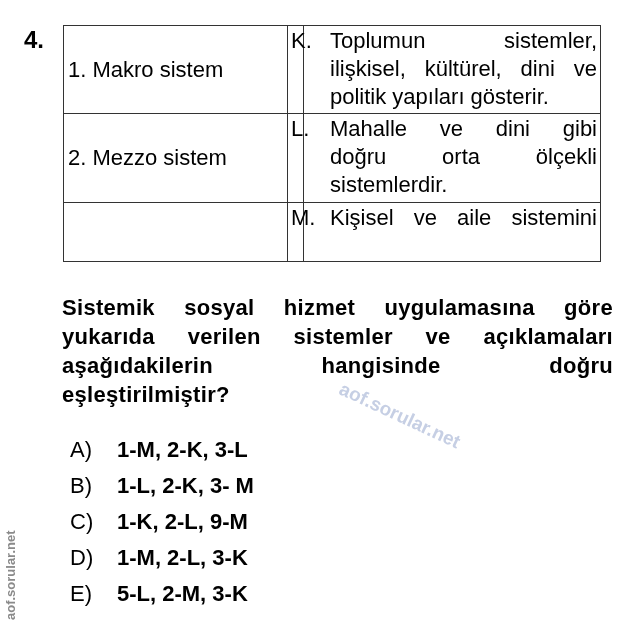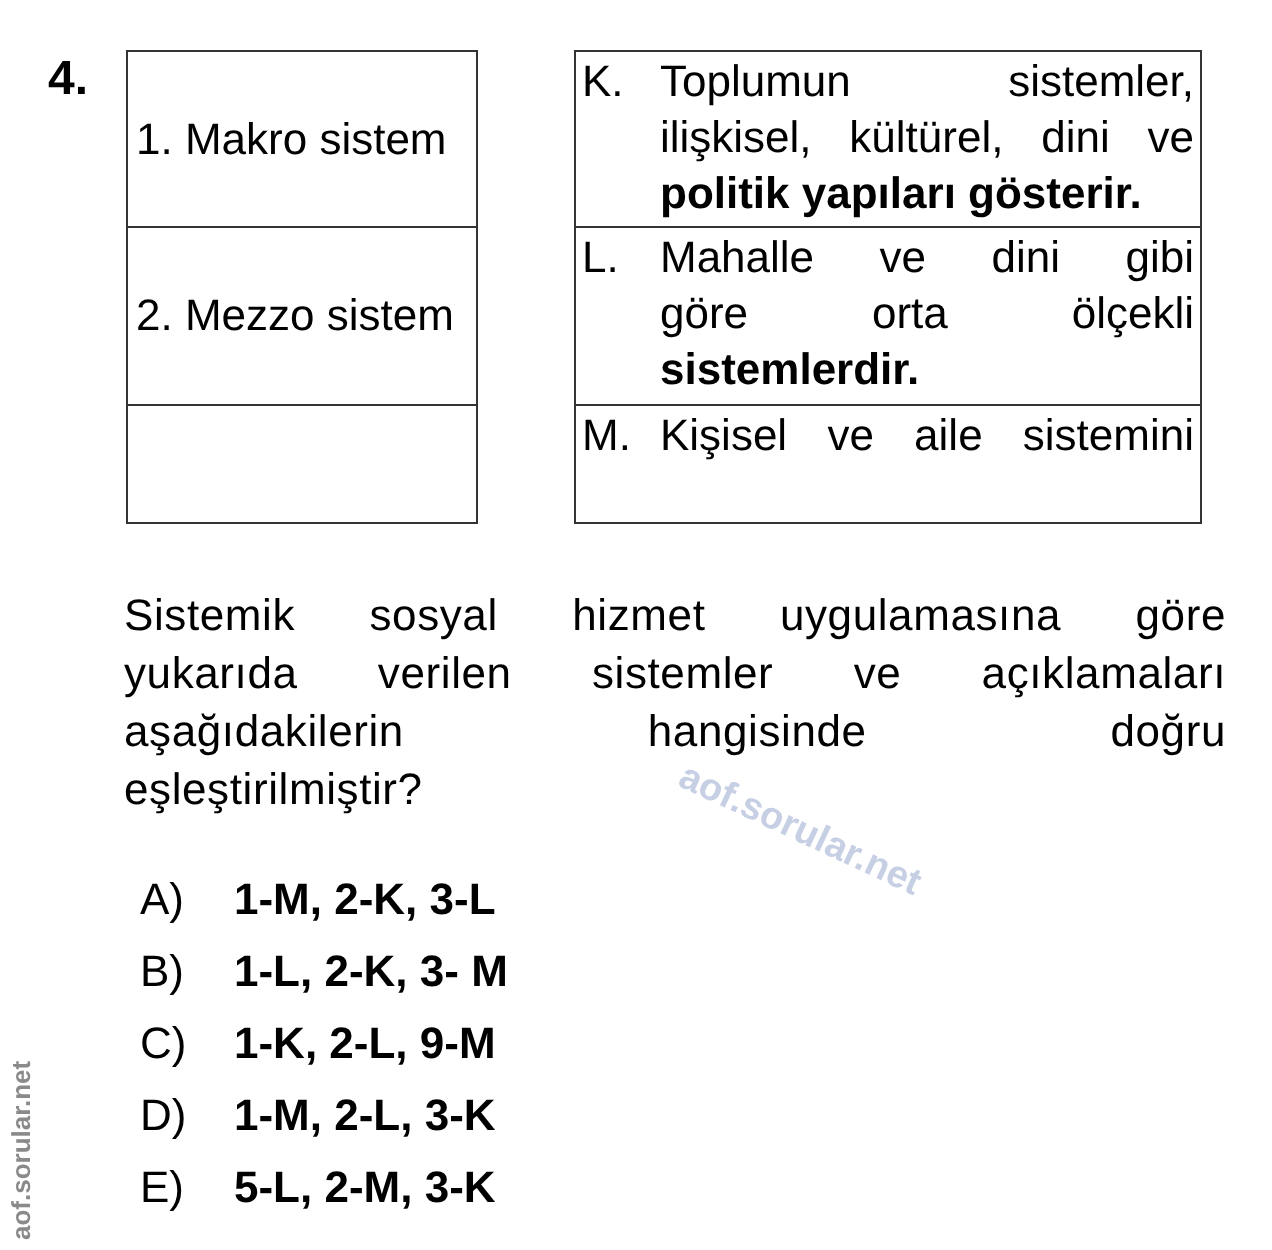--- a/index.html
+++ b/index.html
@@ -5,21 +5,21 @@
   html, body { margin: 0; padding: 0; background: #ffffff; }
   body {
     width: 636px; height: 625px; position: relative; overflow: hidden;
     font-family: "Liberation Sans", sans-serif; color: #000;
   }
   .qnum {
     position: absolute; left: 24px; top: 26px;
     font-weight: bold; font-size: 24px;
   }
   .left-table {
-    position: absolute; left: 63px; top: 25px; width: 176px; height: 237px;
+    position: absolute; left: 63px; top: 25px; width: 241px; height: 237px;
     border: 1.5px solid #333; box-sizing: border-box;
   }
   .left-cell {
     position: absolute; left: 0; right: 0; box-sizing: border-box;
     display: flex; align-items: center; padding-left: 4px;
     font-size: 22px; white-space: nowrap;
   }
   .left-cell.c1 { top: 0; height: 88px; border-bottom: 1.5px solid #333; }
   .left-cell.c2 { top: 88px; height: 89px; border-bottom: 1.5px solid #333; }
   .left-cell.c3 { top: 177px; height: 58px; }
@@ -34,25 +34,25 @@
   }
   .right-cell.r1 { top: 0; height: 88px; border-bottom: 1.5px solid #333; }
   .right-cell.r2 { top: 88px; height: 89px; border-bottom: 1.5px solid #333; }
   .right-cell.r3 { top: 177px; height: 58px; }
   .right-cell .key { position: absolute; left: 3px; top: 1px; }
   .right-cell .desc {
     position: absolute; left: 42px; right: 3px; top: 1px;
     text-align: justify; text-align-last: left;
   }
   .right-cell .desc .line { display: block; text-align: justify; text-align-last: justify; }
-  .right-cell .desc .line.last { text-align-last: left; font-weight: bold; }
+  .right-cell .desc .line.last { text-align-last: left; }
 
   .question {
     position: absolute; left: 62px; top: 293px; width: 551px;
-    font-weight: normal; font-size: 22px; line-height: 29px; letter-spacing: 0.3px;
+    font-weight: bold; font-size: 22px; line-height: 29px; letter-spacing: 0.3px;
   }
   .question .line { display: block; text-align: justify; text-align-last: justify; }
   .question .line.last { text-align-last: left; }
 
   .options { position: absolute; left: 70px; top: 432px; }
   .option {
     position: relative; height: 36px; font-size: 22px; line-height: 36px; white-space: nowrap;
   }
   .option .letter { position: absolute; left: 0; }
   .option .text { position: absolute; left: 47px; font-weight: bold; }
@@ -84,21 +84,21 @@
     <div class="desc">
       <span class="line">Toplumun sistemler,</span>
       <span class="line">ilişkisel, kültürel, dini ve</span>
       <span class="line last">politik yapıları gösterir.</span>
     </div>
   </div>
   <div class="right-cell r2">
     <span class="key">L.</span>
     <div class="desc">
       <span class="line">Mahalle ve dini gibi</span>
-      <span class="line">göre orta ölçekli</span>
+      <span class="line">doğru orta ölçekli</span>
       <span class="line last">sistemlerdir.</span>
     </div>
   </div>
   <div class="right-cell r3">
     <span class="key">M.</span>
     <div class="desc">
       <span class="line">Kişisel ve aile sistemini</span>
     </div>
   </div>
 </div>

